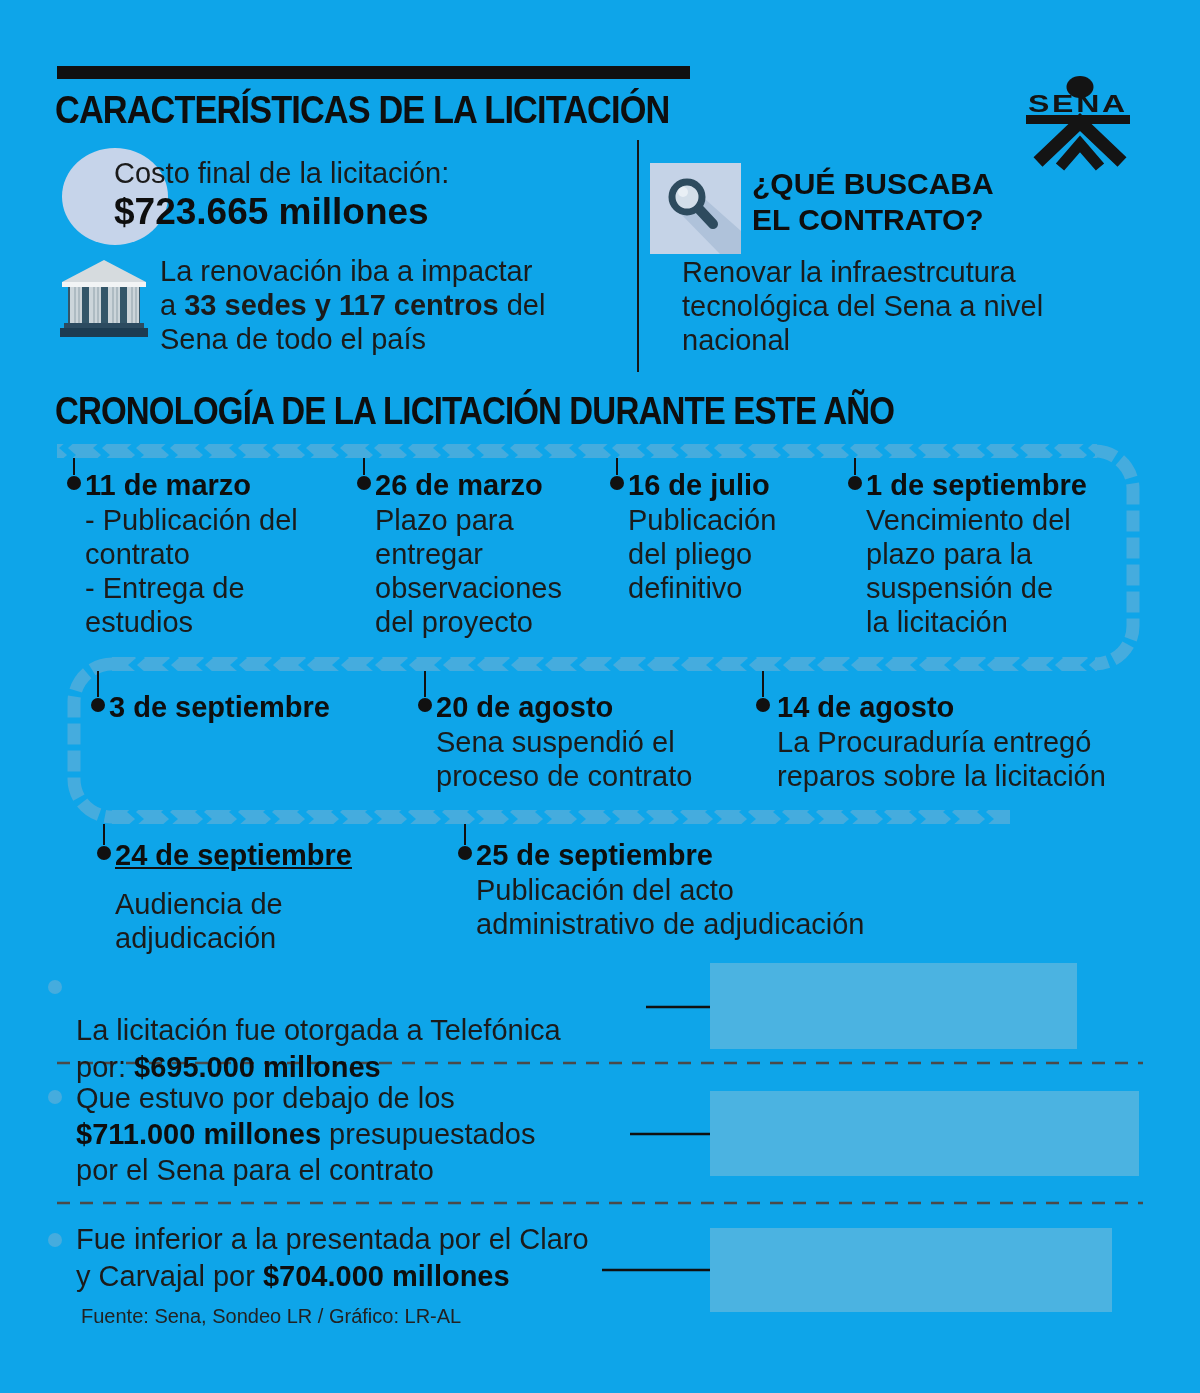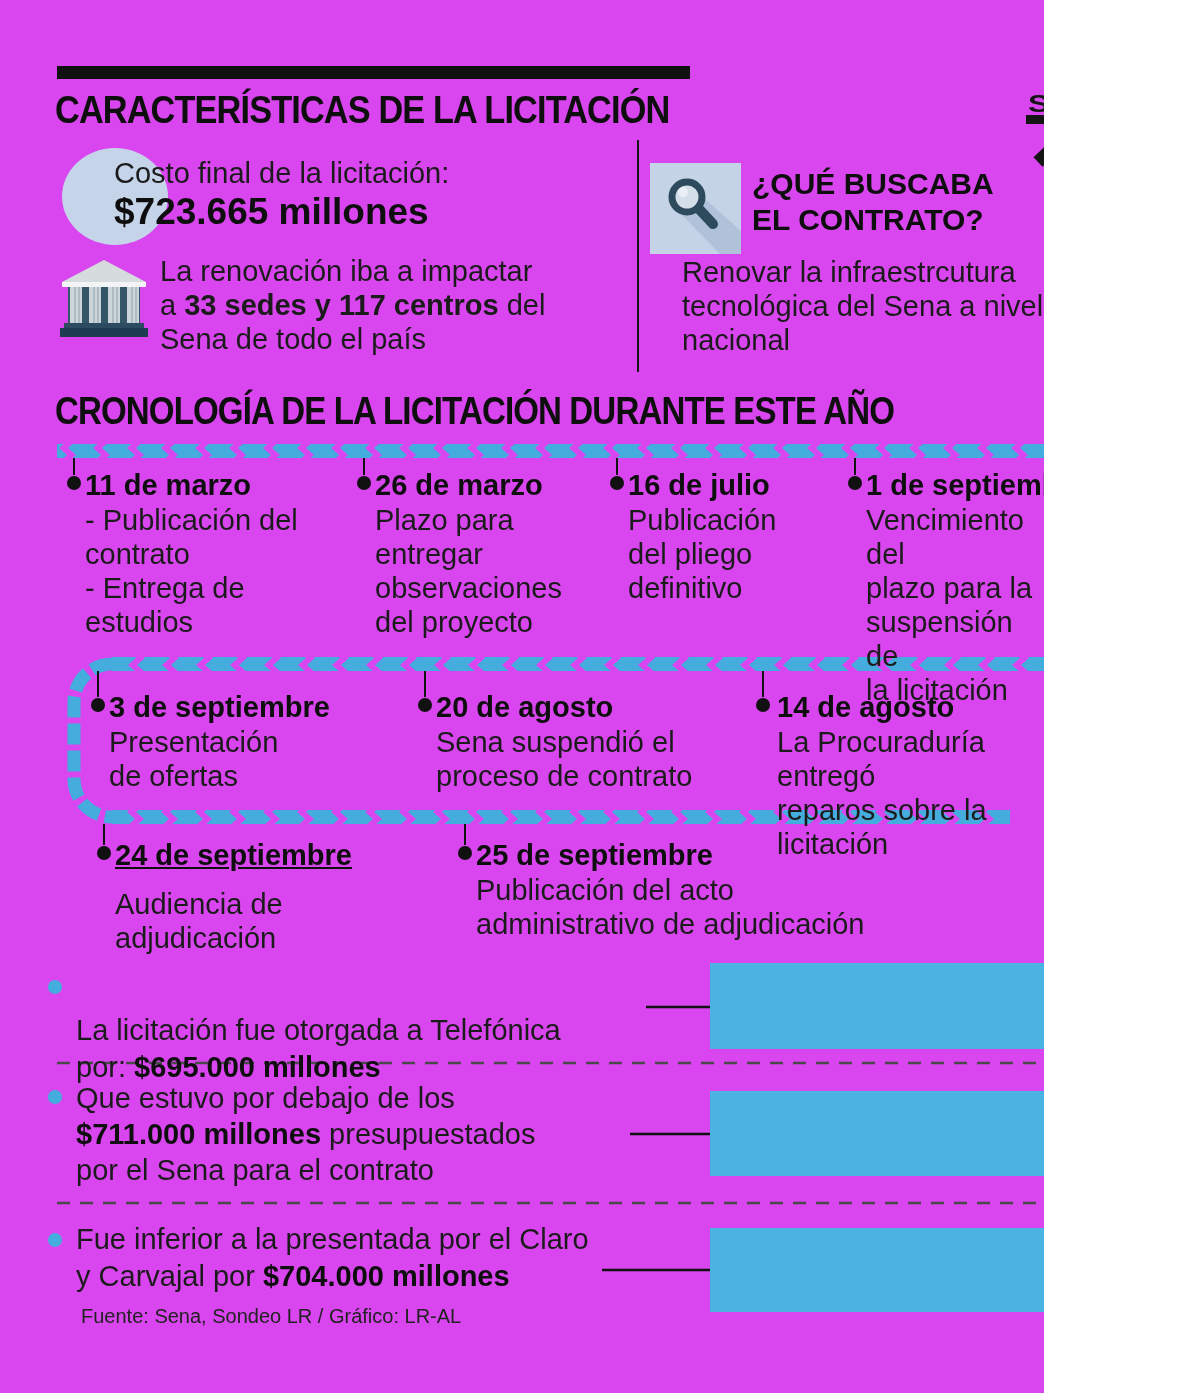--- a/index.html
+++ b/index.html
@@ -1,17 +1,17 @@
 <!DOCTYPE html>
 <html><head>
 <meta charset="utf-8">
 <style>
   html,body{margin:0;padding:0;background:#fff;}
   body{font-family:"Liberation Sans", sans-serif;color:#1b1b1b;}
-  #canvas{position:relative;width:1044px;height:1393px;background:#d946ef;overflow:hidden;}
+  #canvas{position:relative;width:1200px;height:1393px;background:#0ea5e9;overflow:hidden;}
   .abs{position:absolute;}
   svg.overlay{position:absolute;left:0;top:0;pointer-events:none;}
   .h-title{font-size:39px;font-weight:bold;color:#0e0e0e;letter-spacing:-1px;transform:scaleX(.88);transform-origin:left top;white-space:nowrap;}
   .h-crono{font-size:38px;font-weight:bold;color:#0e0e0e;letter-spacing:-1px;transform:scaleX(.87);transform-origin:left top;white-space:nowrap;}
   .topbar{left:57px;top:66px;width:633px;height:13px;background:#101010;}
   .blue-circle{left:62px;top:148px;width:106px;height:97px;border-radius:50%;background:#c6d4ea;}
   .cost-label{left:114px;top:157px;font-size:29px;color:#1b1b1b;}
   .cost-value{left:114px;top:191px;font-size:37px;font-weight:bold;color:#0e0e0e;}
   .impact{left:160px;top:254px;font-size:29px;line-height:34px;}
   .vline{left:637px;top:140px;width:2px;height:232px;background:#161616;}
@@ -186,22 +186,20 @@
 del pliego
 definitivo</div>
 
   <div class="abs tl-date" style="left:866px;top:469px;">1 de septiembre</div>
   <div class="abs tl-desc" style="left:866px;top:503px;">Vencimiento del
 plazo para la
 suspensión de
 la licitación</div>
 
   <div class="abs tl-date" style="left:109px;top:691px;">3 de septiembre</div>
-  <div class="abs tl-desc" style="left:109px;top:725px;">Presentación
-de ofertas</div>
 
   <div class="abs tl-date" style="left:436px;top:691px;">20 de agosto</div>
   <div class="abs tl-desc" style="left:436px;top:725px;">Sena suspendió el
 proceso de contrato</div>
 
   <div class="abs tl-date" style="left:777px;top:691px;">14 de agosto</div>
   <div class="abs tl-desc" style="left:777px;top:725px;">La Procuraduría entregó
 reparos sobre la licitación</div>
 
   <div class="abs tl-date" style="left:115px;top:839px;text-decoration:underline;">24 de septiembre</div>

